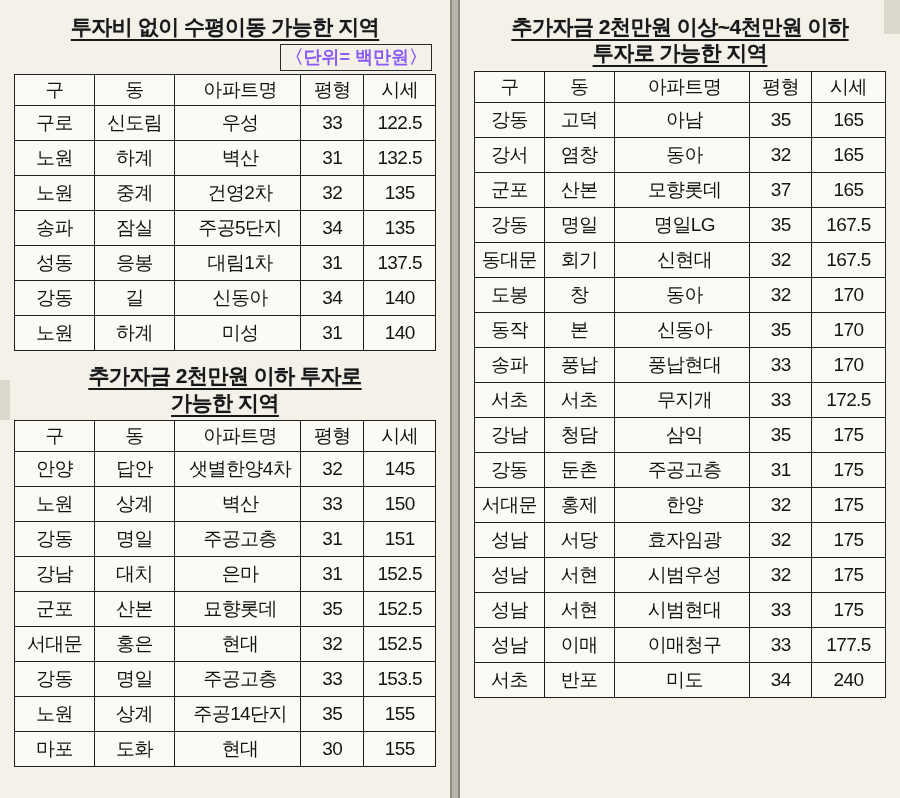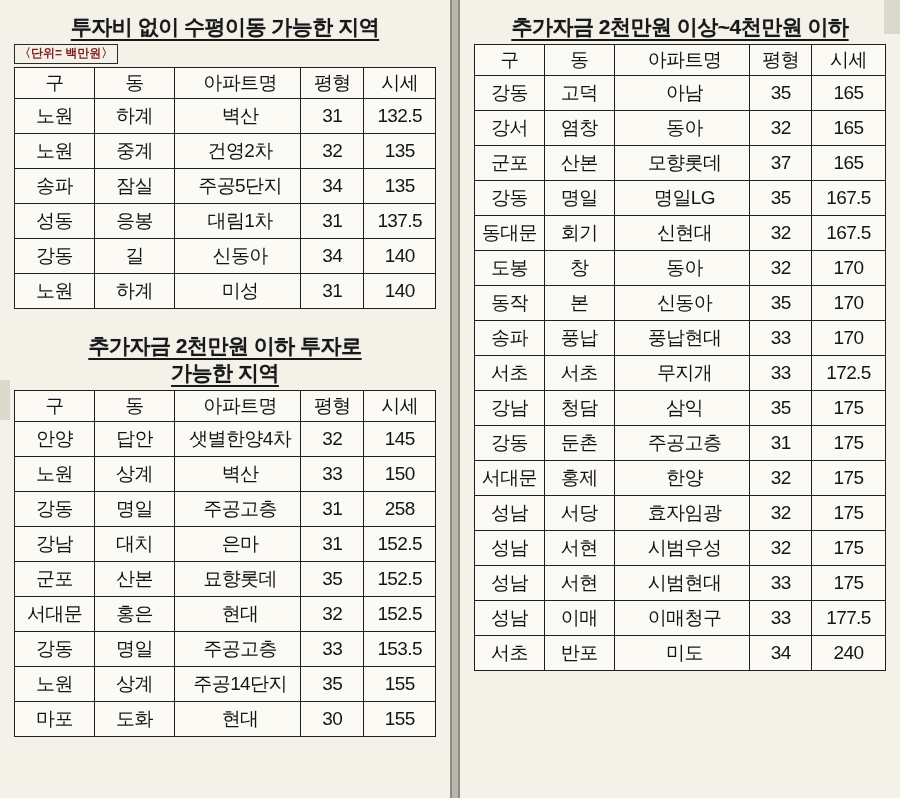--- a/index.html
+++ b/index.html
@@ -49,23 +49,23 @@
     letter-spacing: -0.5px;
     margin: 6px 0 4px 0;
     text-shadow: 0 0 1px rgba(0,0,0,0.35);
   }
   .sect-title .u {
     text-decoration: underline;
     text-underline-offset: 5px;
     text-decoration-thickness: 2px;
   }
   .unit {
-    text-align: left;
-    font-size: 12px;
-    color: #7f1d1d;
+    text-align: right;
+    font-size: 18px;
+    color: #8b5cf6;
     margin: 2px 4px 3px 0;
     font-weight: bold;
   }
   .unit .box {
     border: 1px solid #2a2a2a;
     padding: 0 4px 1px 4px;
     display: inline-block;
   }
   table.grid {
     width: 100%;
@@ -141,20 +141,27 @@
         <tr>
           <th>구</th>
           <th>동</th>
           <th class="name">아파트명</th>
           <th>평형</th>
           <th>시세</th>
         </tr>
       </thead>
       <tbody>
         <tr>
+          <td>구로</td>
+          <td>신도림</td>
+          <td class="name">우성</td>
+          <td class="num">33</td>
+          <td class="num">122.5</td>
+        </tr>
+        <tr>
           <td>노원</td>
           <td>하계</td>
           <td class="name">벽산</td>
           <td class="num">31</td>
           <td class="num">132.5</td>
         </tr>
         <tr>
           <td>노원</td>
           <td>중계</td>
           <td class="name">건영2차</td>
@@ -185,21 +192,21 @@
         <tr>
           <td>노원</td>
           <td>하계</td>
           <td class="name">미성</td>
           <td class="num">31</td>
           <td class="num">140</td>
         </tr>
       </tbody>
     </table>
 
-    <div class="sect-title" style="margin-top:24px;">
+    <div class="sect-title" style="margin-top:12px;">
       <div class="u">추가자금 2천만원 이하 투자로</div>
       <div class="u">가능한 지역</div>
     </div>
 
     <table class="grid tbl-a">
       <colgroup>
           <col class="c1">
           <col class="c2">
           <col class="c3">
           <col class="c4">
@@ -227,21 +234,21 @@
           <td>상계</td>
           <td class="name">벽산</td>
           <td class="num">33</td>
           <td class="num">150</td>
         </tr>
         <tr>
           <td>강동</td>
           <td>명일</td>
           <td class="name">주공고층</td>
           <td class="num">31</td>
-          <td class="num">258</td>
+          <td class="num">151</td>
         </tr>
         <tr>
           <td>강남</td>
           <td>대치</td>
           <td class="name">은마</td>
           <td class="num">31</td>
           <td class="num">152.5</td>
         </tr>
         <tr>
           <td>군포</td>
@@ -282,20 +289,21 @@
     </table>
 
   </div>
 
   <div class="divider"></div>
 
   <div class="col col-right">
 
     <div class="sect-title">
       <div class="u">추가자금 2천만원 이상~4천만원 이하</div>
+      <div class="u">투자로 가능한 지역</div>
     </div>
 
     <table class="grid tbl-b">
       <colgroup>
           <col class="c1">
           <col class="c2">
           <col class="c3">
           <col class="c4">
           <col class="c5">
         </colgroup>

